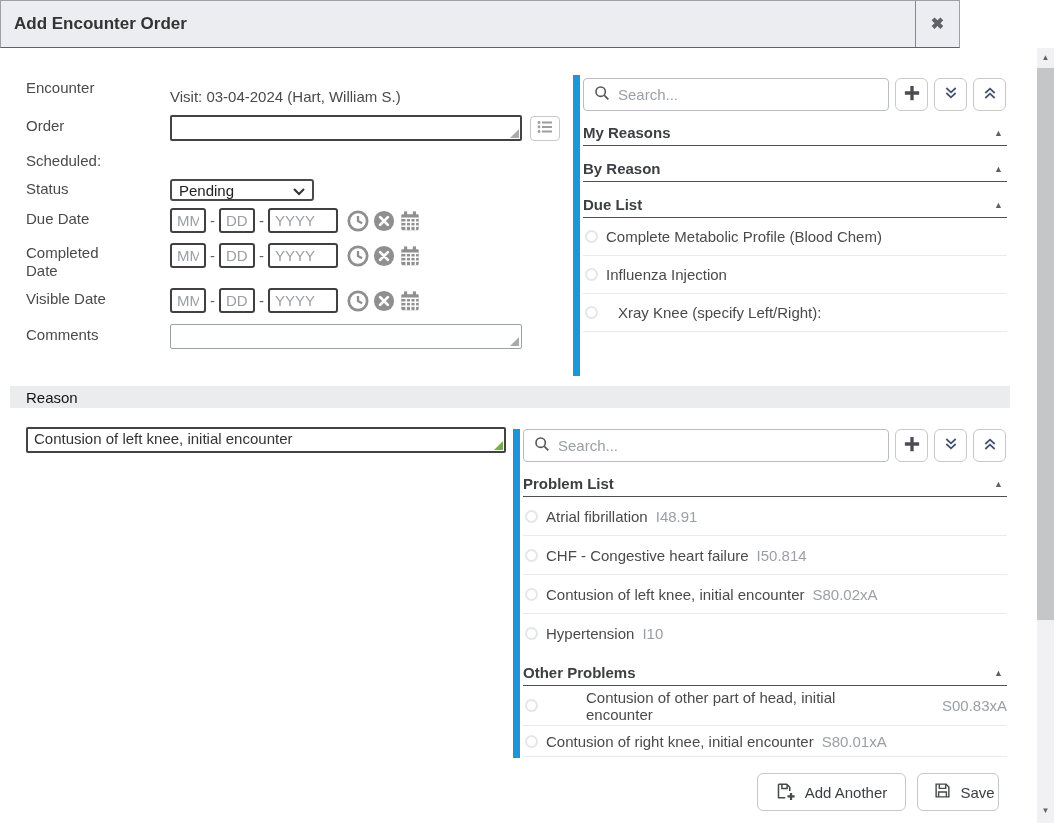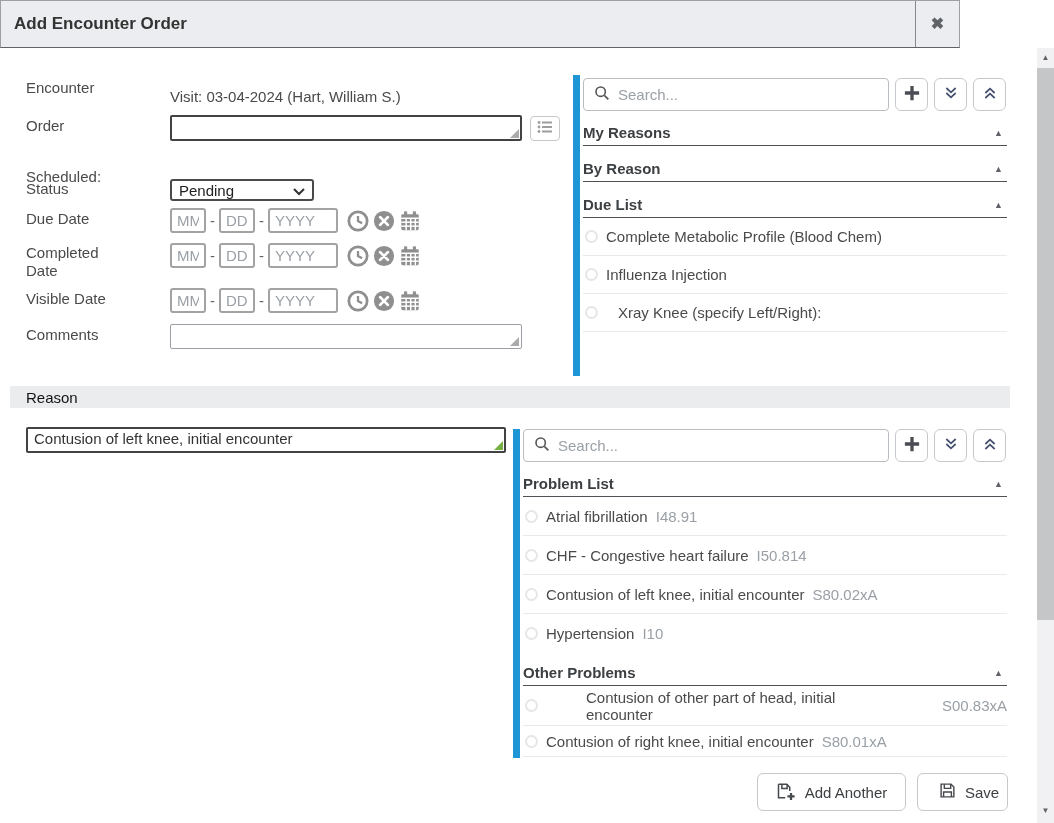--- a/index.html
+++ b/index.html
@@ -28,21 +28,21 @@
   .box-wrap.thin textarea{border:1px solid #9aa0a6;}
   .grip{position:absolute;right:3px;bottom:3px;width:0;height:0;
     border-left:9px solid transparent;border-bottom:9px solid #ababab;pointer-events:none;}
   .grip.green{border-bottom-color:#76b043;}
   .list-btn{position:absolute;left:530px;top:116px;width:30px;height:25px;background:#fff;
     border:1px solid #c6c9cc;border-radius:4px;display:flex;align-items:center;justify-content:center;cursor:pointer;}
   .status-sel{position:absolute;left:170px;top:179px;width:144px;height:22px;border:2px solid #4a4a4a;
     border-radius:3px;background:#fff;display:flex;align-items:center;padding:0 7px;cursor:pointer;}
   .status-sel .val{flex:1;color:#222;}
   .date-row{position:absolute;left:170px;display:flex;align-items:center;gap:4px;}
-  .date-row input{height:25px;border:2px solid #a3a3a3;border-radius:3px;font-family:"Liberation Sans",sans-serif;
+  .date-row input{height:25px;border:2px solid #404040;border-radius:3px;font-family:"Liberation Sans",sans-serif;
     font-size:15px;color:#555;padding:0 5px;outline:none;}
   .date-row input::placeholder{color:#9aa0a6;}
   .date-row .mm,.date-row .dd{width:36px;} .date-row .yyyy{width:70px;}
   .date-row .sep{color:#5f6368;}
   .date-row .dicon{display:flex;align-items:center;cursor:pointer;}
   input::placeholder, textarea::placeholder{color:#9aa0a6;opacity:1;}
   
   .vbar{position:absolute;width:7px;background:#1e95d4;}
   .search{position:absolute;height:33px;border:1px solid #b9bdc1;border-radius:4px;background:#fff;
     display:flex;align-items:center;padding:0 10px;gap:8px;}
@@ -96,21 +96,21 @@
             <rect x="5" y="1.5" width="10" height="2"></rect>
             <circle cx="2" cy="7" r="1.4"></circle>
             <rect x="5" y="6" width="10" height="2"></rect>
             <circle cx="2" cy="11.5" r="1.4"></circle>
             <rect x="5" y="10.5" width="10" height="2"></rect>
           </g>
         </svg>
     </span>
   </div>
 
-  <div class="flabel" style="top:152px;margin-top:16px;">Scheduled:</div>
+  <div class="flabel" style="top:152px;">Scheduled:</div>
 
   <div class="flabel" style="top:180px;">Status</div>
   <div class="status-sel">
     <span class="val">Pending</span>
     <span>
       <svg width="12" height="8" viewBox="0 0 12 8">
           <path d="M1 1l5 5 5-5" fill="none" stroke="#333" stroke-width="2"></path>
         </svg>
     </span>
   </div>
@@ -366,21 +366,21 @@
   <div class="fbtn" style="left:757px;width:149px;">
     <span><svg width="20" height="18" viewBox="0 0 26 24">
           <g fill="none" stroke="#46494d" stroke-width="2">
             <path d="M3 3h11l4 4v5M3 3v18h9"></path>
             <path d="M7.5 3v5.5h7V3"></path>
           </g>
           <path fill="#46494d" d="M18.2 14.5h3v3.3h3.3v3h-3.3v3.3h-3v-3.3h-3.3v-3h3.3z"></path>
         </svg></span>
     <span>Add Another</span>
   </div>
-  <div class="fbtn" style="left:917px;width:91px;padding-left:13px;">
+  <div class="fbtn" style="left:917px;width:82px;padding-left:13px;">
     <span><svg width="17" height="17" viewBox="0 0 24 24" fill="none" stroke="#46494d" stroke-width="2">
           <path d="M3 3h14l4 4v14H3z"></path>
           <path d="M7.5 3v6h9V3"></path>
           <path d="M6.5 21v-7h11v7"></path>
         </svg></span>
     <span>Save</span>
   </div>
 
 </div>
 

